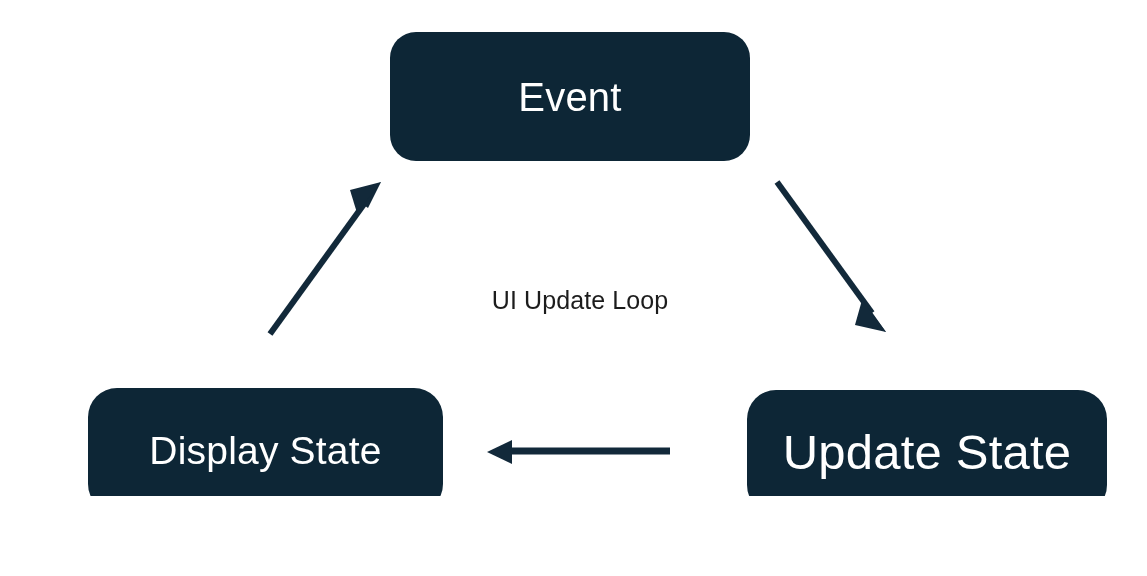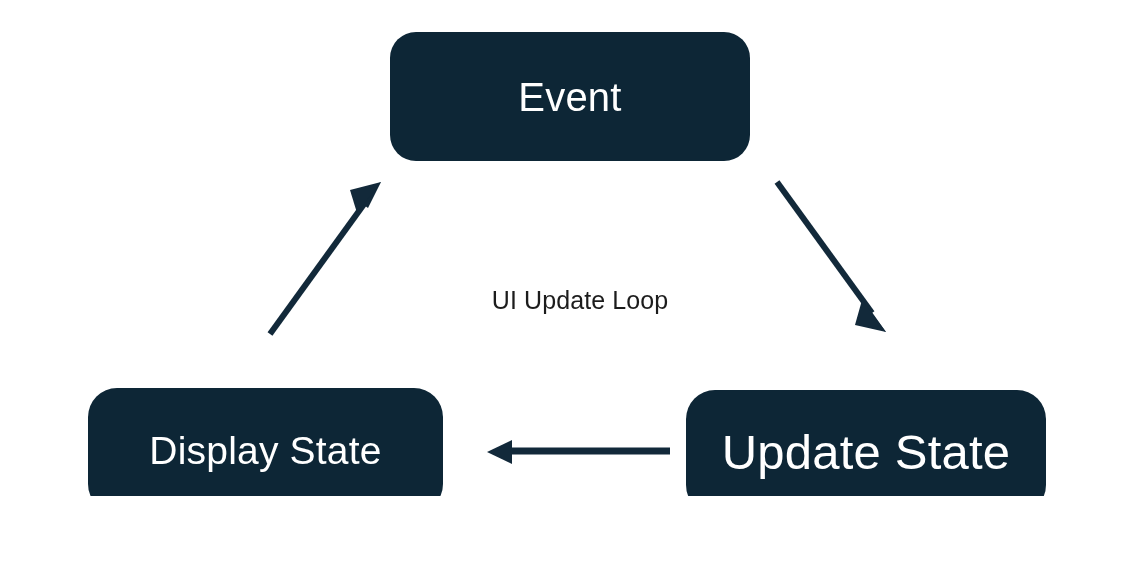--- a/index.html
+++ b/index.html
@@ -43,21 +43,21 @@
   }
   .node-display {
     left: 88px;
     top: 388px;
     width: 355px;
     height: 125px;
     border-radius: 29px;
     font-size: 39px;
   }
   .node-update {
-    left: 686px;
+    left: 747px;
     top: 390px;
     width: 360px;
     height: 124px;
     border-radius: 29px;
     font-size: 49px;
   }
   .edge-label {
     position: absolute;
     left: 0;
     top: 286px;

